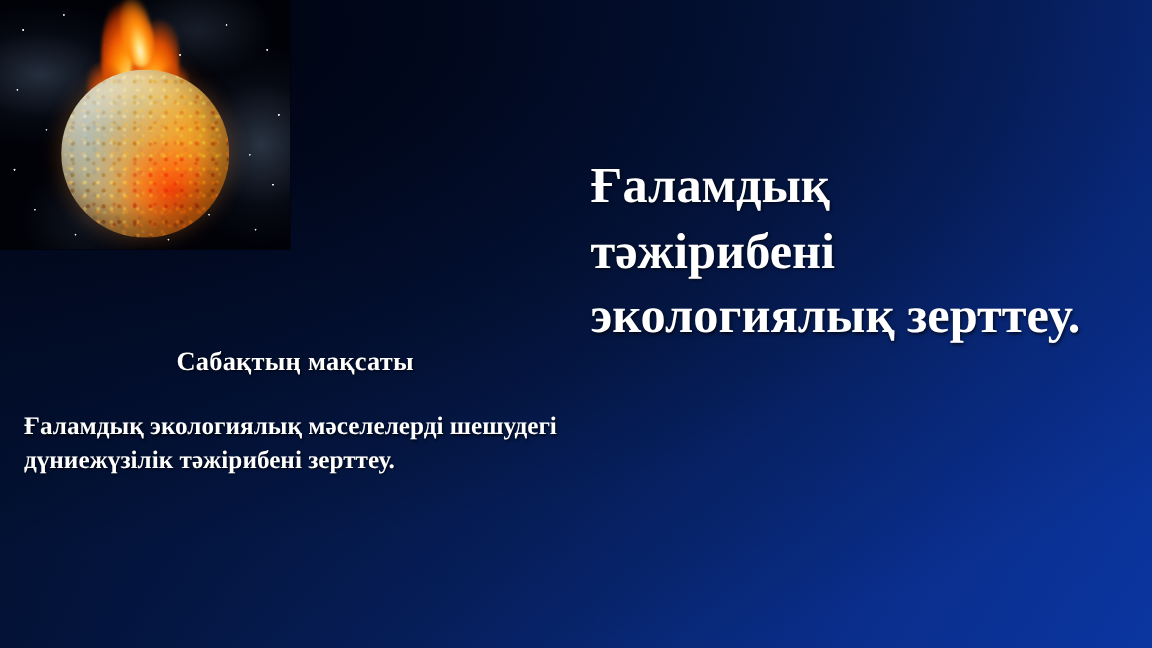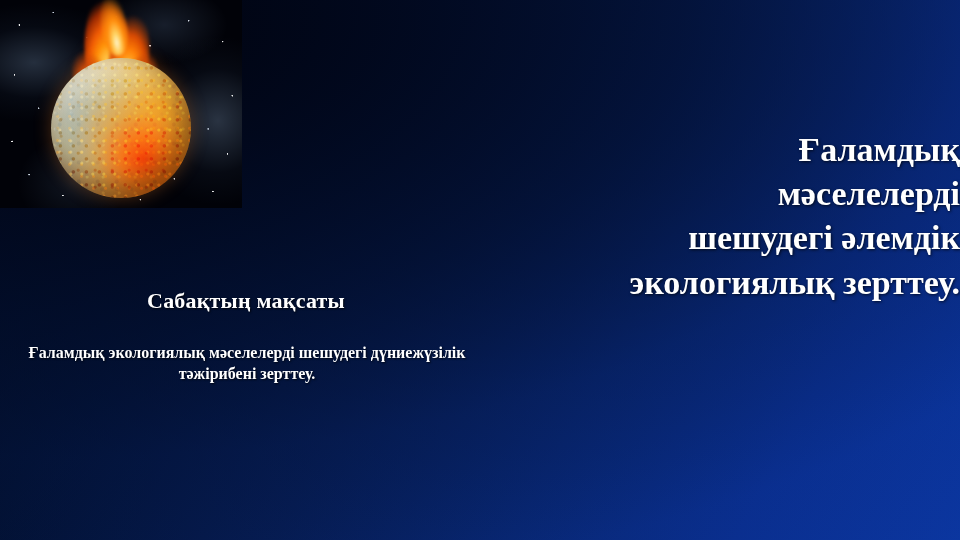--- a/index.html
+++ b/index.html
@@ -147,35 +147,35 @@
     top: 288px;
     width: 460px;
     text-align: center;
     font-size: 22px;
     font-weight: bold;
     line-height: 1.2;
     letter-spacing: 0.2px;
     text-shadow: 1px 1px 2px rgba(0,0,0,0.75);
   }
   #left-body {
-    left: 8px;
+    left: 20px;
     top: 342px;
     width: 478px;
-    text-align: center;
-    font-size: 16px;
+    text-align: left;
+    font-size: 21px;
     font-weight: bold;
     line-height: 1.33;
     text-shadow: 1px 1px 2px rgba(0,0,0,0.7);
   }
   #right-block {
     left: 492px;
     top: 128px;
     width: 468px;
-    text-align: right;
-    font-size: 34px;
+    text-align: left;
+    font-size: 42px;
     font-weight: bold;
     line-height: 1.30;
     text-shadow: 1px 1px 3px rgba(0,0,0,0.7);
   }
   #right-block .ln { display: block; white-space: nowrap; }
 </style>
 </head>
 <body>
 
 <div id="slide">
@@ -193,18 +193,17 @@
       <div class="globe-speckle"></div>
     </div>
   </div>
 
   <div class="tb" id="left-heading">Сабақтың мақсаты</div>
 
   <div class="tb" id="left-body">Ғаламдық экологиялық мәселелерді шешудегі дүниежүзілік тәжірибені зерттеу.</div>
 
   <div class="tb" id="right-block">
     <span class="ln">Ғаламдық</span>
-    <span class="ln">мәселелерді</span>
-    <span class="ln">шешудегі әлемдік</span>
+    <span class="ln">тәжірибені</span>
     <span class="ln">экологиялық зерттеу.</span>
   </div>
 
 </div>
 
 </body></html>

